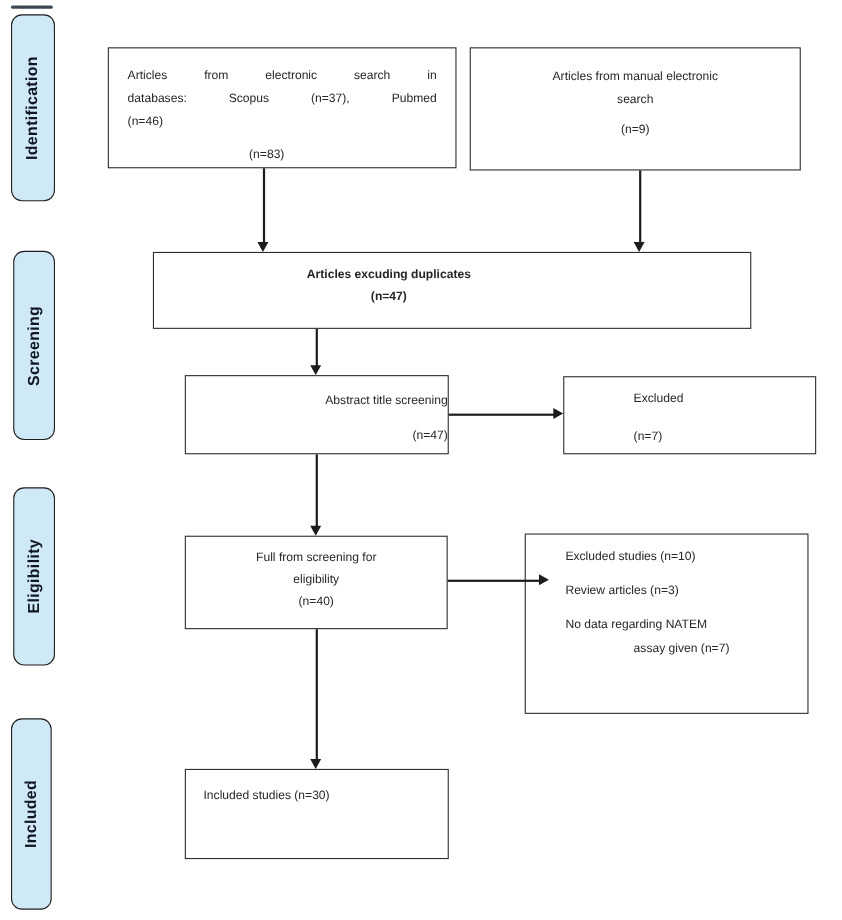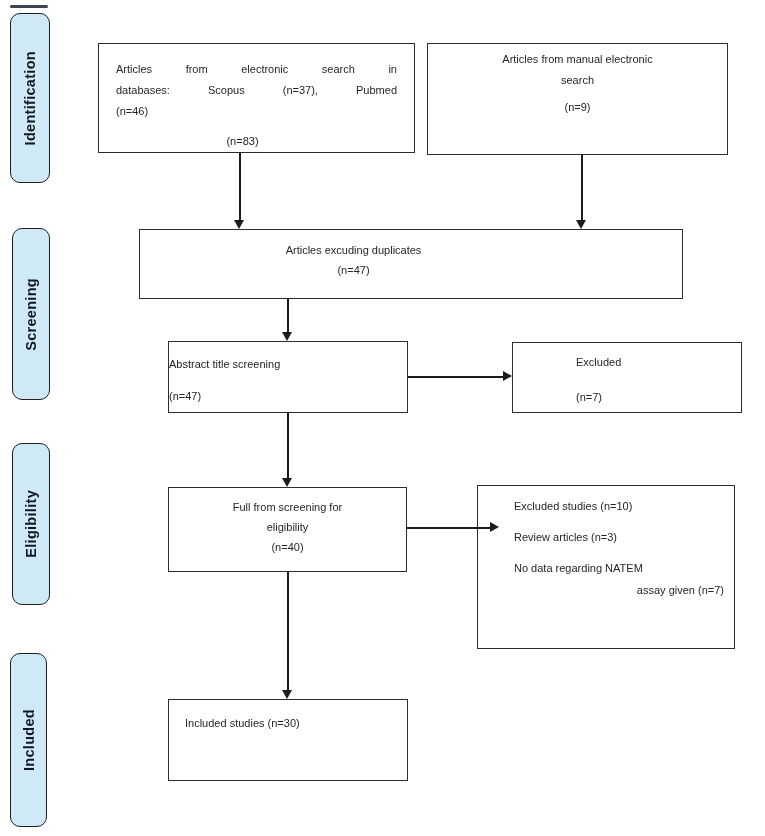--- a/index.html
+++ b/index.html
@@ -53,36 +53,36 @@
     background: #ffffff;
     border: 1.5px solid #2d2d2d;
     box-sizing: border-box;
     font-size: 11px;
     line-height: 20px;
   }
   #bx-electronic { left: 98px;  top: 43px;  width: 317px; height: 110px; padding: 15px 17px 0 17px; line-height: 21px; }
   #bx-electronic .jline { text-align: justify; text-align-last: justify; }
   #bx-electronic .count { text-align: center; margin-top: 9px; margin-right: 28px; }
 
-  #bx-manual { left: 427px; top: 43px; width: 301px; height: 112px; padding-top: 5px; text-align: center; line-height: 21px; }
+  #bx-manual { left: 427px; top: 43px; width: 301px; height: 112px; padding-top: 16px; text-align: center; line-height: 21px; }
   #bx-manual .count { margin-top: 6px; }
 
-  #bx-duplicates { left: 139px; top: 229px; width: 544px; height: 70px; padding-top: 10px; padding-right: 115px; text-align: center; }
+  #bx-duplicates { left: 139px; top: 229px; width: 544px; height: 70px; padding-top: 10px; padding-right: 115px; text-align: center; font-weight: bold; }
 
-  #bx-abstract { left: 168px; top: 341px; width: 240px; height: 72px; padding-top: 12px; text-align: left; }
+  #bx-abstract { left: 168px; top: 341px; width: 240px; height: 72px; padding-top: 12px; text-align: right; }
   #bx-abstract .count { margin-top: 12px; }
 
   #bx-excluded { left: 512px; top: 342px; width: 230px; height: 71px; padding-top: 9px; padding-left: 63px; text-align: left; }
   #bx-excluded .count { margin-top: 15px; }
 
   #bx-fulltext { left: 168px; top: 487px; width: 239px; height: 85px; padding-top: 9px; text-align: center; }
 
   #bx-reasons { left: 477px; top: 485px; width: 258px; height: 164px; padding: 13px 10px 0 36px; text-align: left; line-height: 14px; }
   #bx-reasons .rline { margin-bottom: 17px; }
-  #bx-reasons .rline.wrap { margin-bottom: 0; margin-top: -9px; padding-left: 62px; text-align: right; }
+  #bx-reasons .rline.wrap { margin-bottom: 0; margin-top: -9px; padding-left: 62px; }
 
   #bx-included { left: 168px; top: 699px; width: 240px; height: 82px; padding-top: 13px; padding-left: 16px; text-align: left; }
 
   
   .vline, .hline { position: absolute; background: #1c1c1c; }
   .vline { width: 2px; }
   .hline { height: 2px; }
   .head { position: absolute; width: 0; height: 0; }
   .head.down  { border-left: 5.5px solid transparent; border-right: 5.5px solid transparent; border-top: 9px solid #1c1c1c; }
   .head.right { border-top: 5.5px solid transparent; border-bottom: 5.5px solid transparent; border-left: 9px solid #1c1c1c; }

